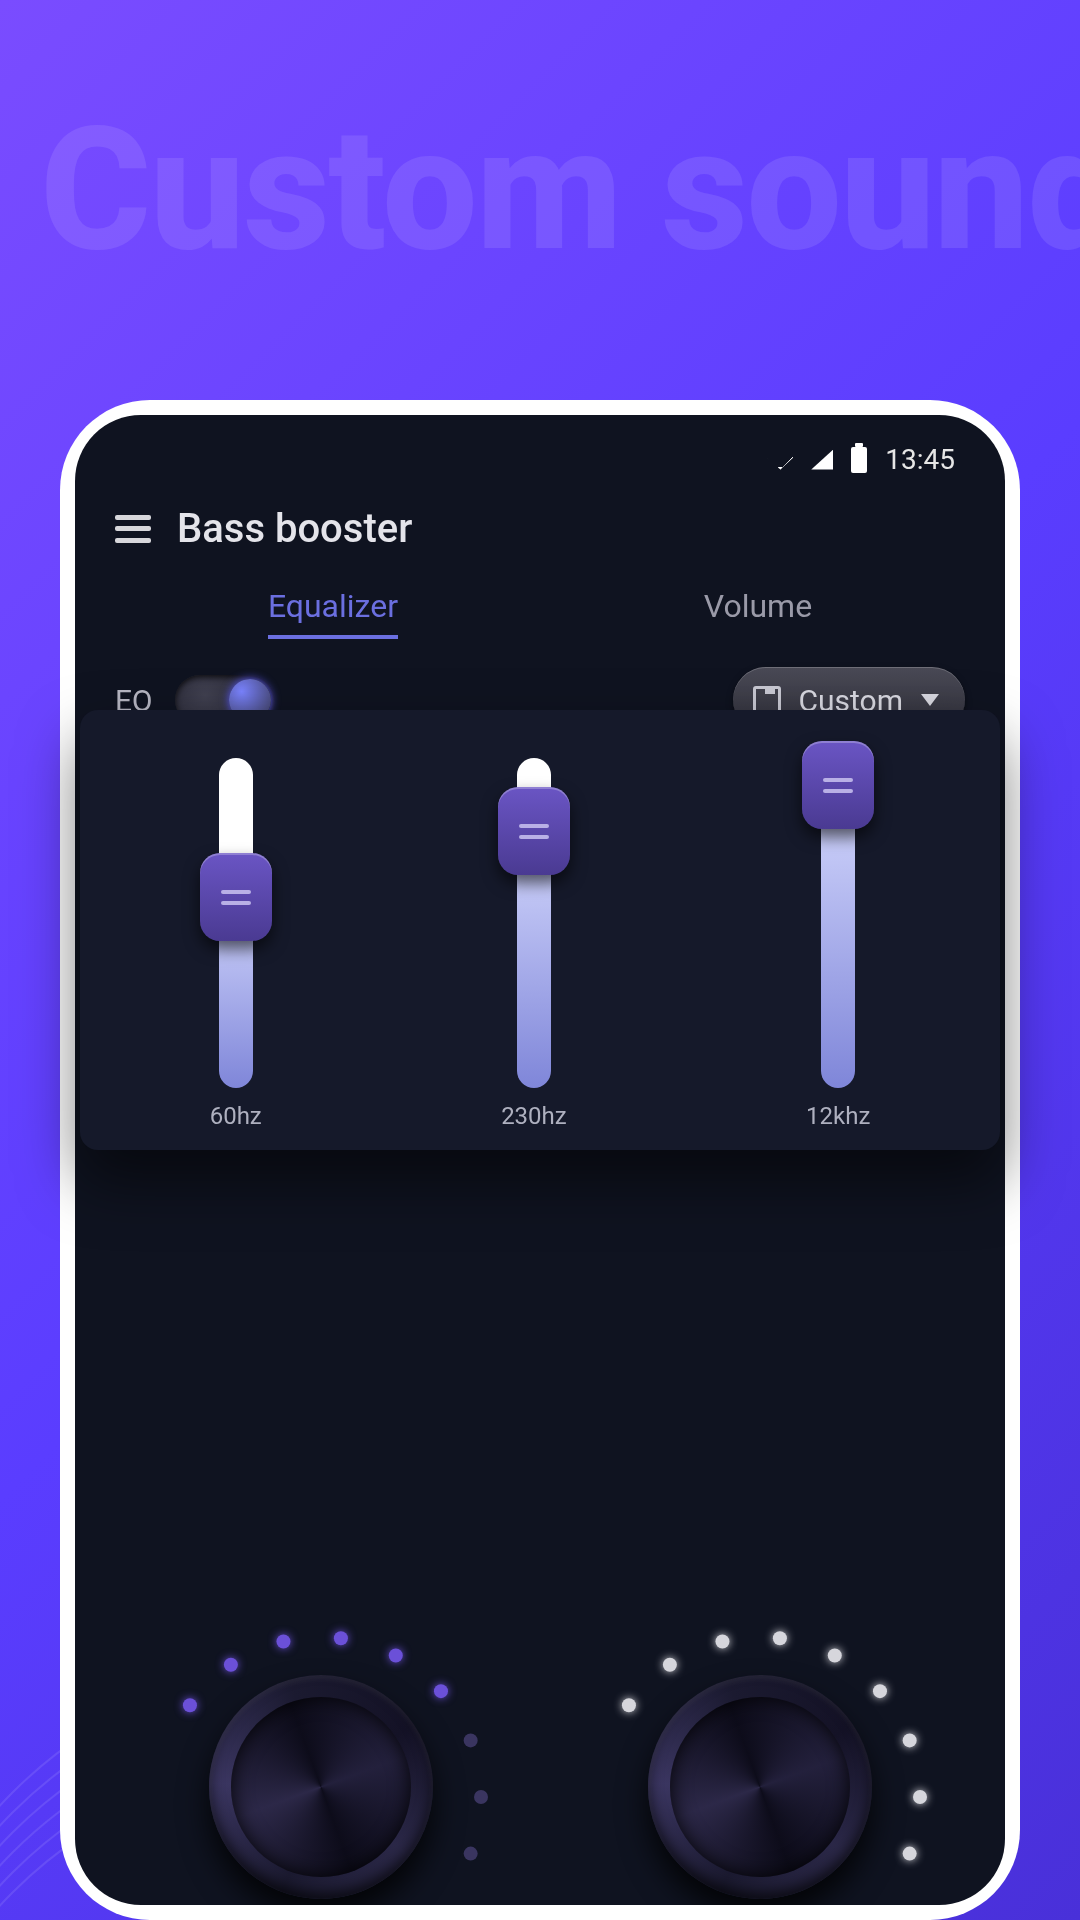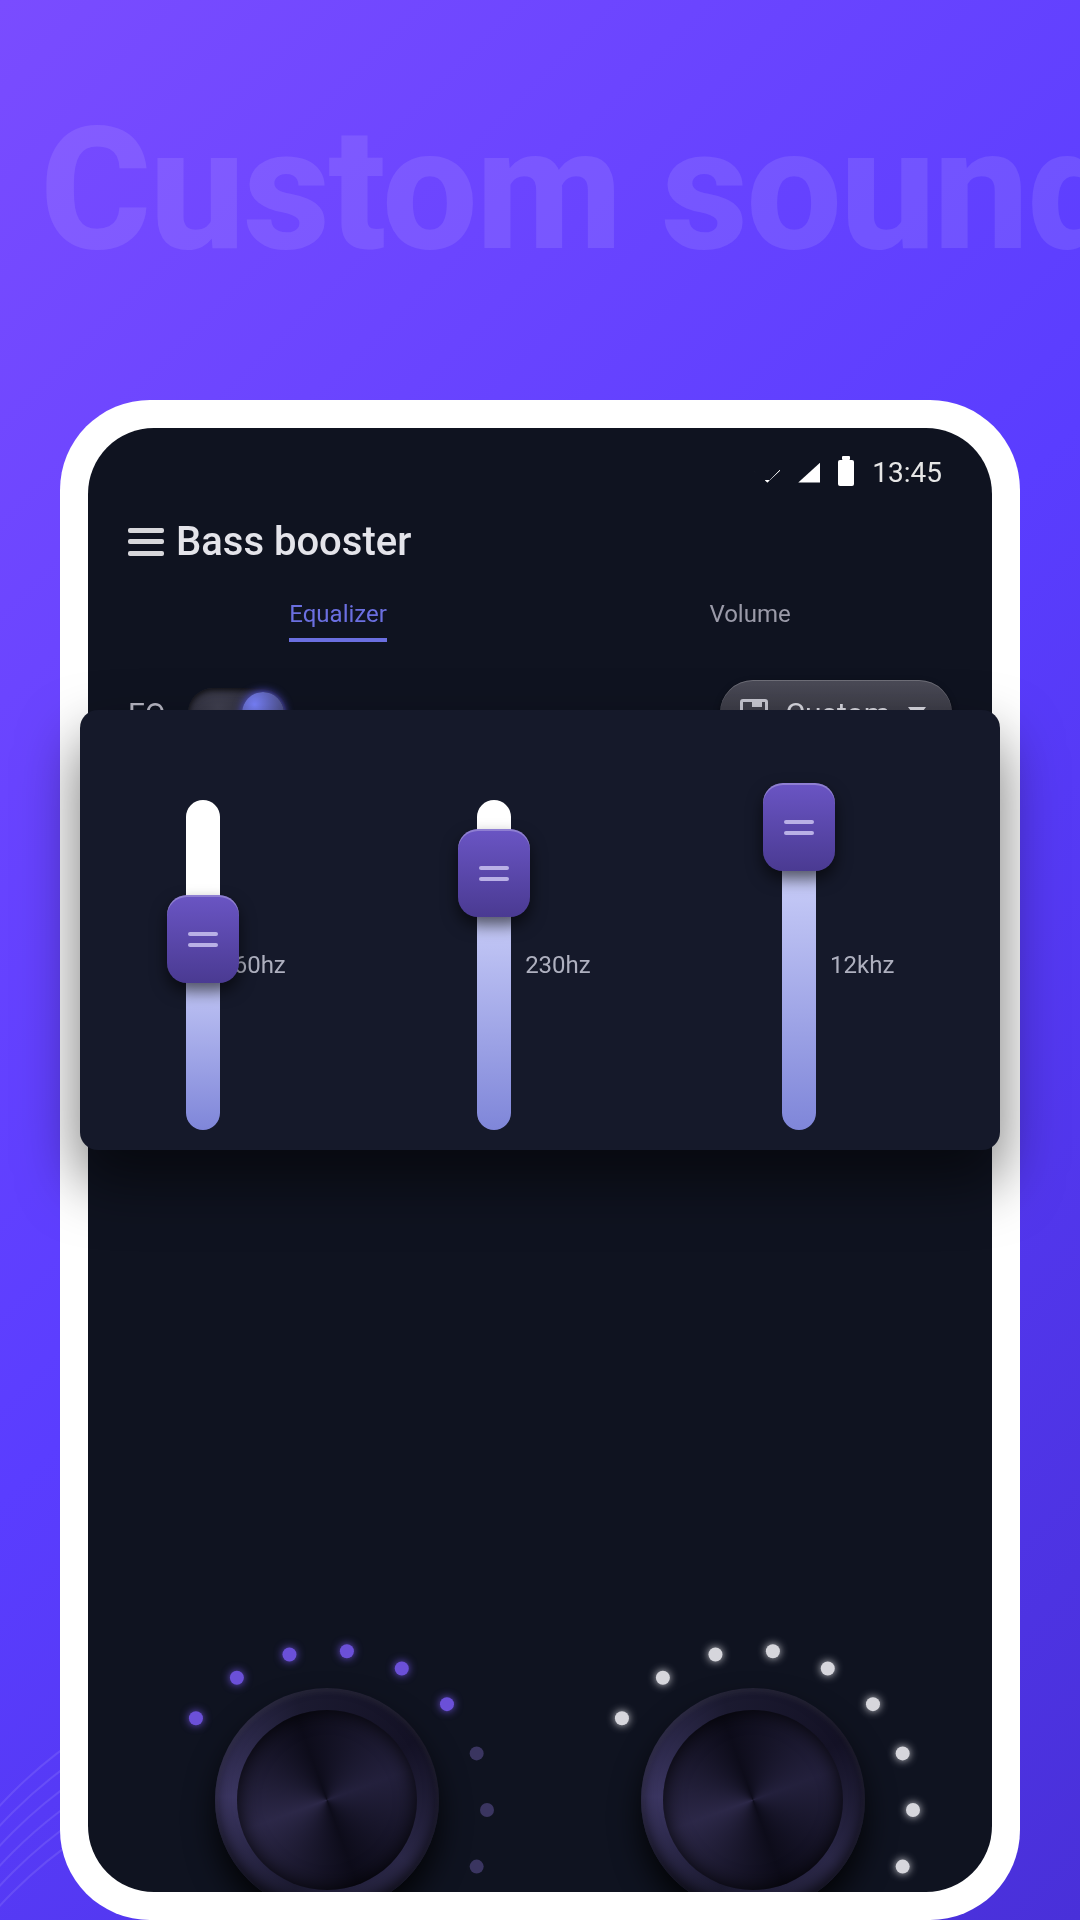--- a/index.html
+++ b/index.html
@@ -32,21 +32,21 @@
   white-space:nowrap; letter-spacing:-2px;
 }
 .hero-title {
   position:absolute; top:158px; left:0; right:0; text-align:center;
   font-size:88px; font-weight:800; color:#fff;
 }
 
 
 .phone {
   position:absolute; top:400px; left:60px; width:960px; height:1520px;
-  background:#fff; border-radius:90px; padding:28px;
+  background:#fff; border-radius:90px; padding:15px;
 }
 .screen {
   width:100%; height:100%; background:#0f1320; border-radius:66px;
   position:relative; color:#fff; overflow:hidden;
 }
 
 
 .status {
   position:absolute; top:28px; right:50px; display:flex; align-items:center; gap:18px;
 }
@@ -58,32 +58,32 @@
 }
 .signal { width:22px; height:20px; background:
   linear-gradient(#fff,#fff); clip-path:polygon(0 100%,100% 0,100% 100%);
 }
 .battery { width:16px; height:26px; background:#fff; border-radius:2px; position:relative; }
 .battery:before{content:"";position:absolute;top:-4px;left:4px;width:8px;height:4px;background:#fff;border-radius:1px;}
 .time { font-size:28px; color:#e6e6e6; }
 
 
 .appbar {
-  position:absolute; top:90px; left:40px; display:flex; align-items:center; gap:12px;
+  position:absolute; top:90px; left:40px; display:flex; align-items:center; gap:26px;
 }
 .menu-icon { width:36px; height:28px; display:flex; flex-direction:column; justify-content:space-between; }
 .menu-icon span { display:block; height:5px; background:#d7d7db; border-radius:2px; }
 .app-title { font-size:40px; color:#e4e4ea; font-weight:500; }
 
 
 .tabs {
   position:absolute; top:172px; left:0; right:0; display:flex; justify-content:space-around;
   padding:0 40px;
 }
-.tab { font-size:24px; color:#9a9aa8; padding-bottom:10px; }
+.tab { font-size:32px; color:#9a9aa8; padding-bottom:10px; }
 .tab.active { color:#6b6fe0; border-bottom:4px solid #6b6fe0; }
 
 
 .eqrow {
   position:absolute; top:252px; left:40px; right:40px; display:flex; align-items:center;
   justify-content:space-between;
 }
 .eq-left { display:flex; align-items:center; gap:22px; }
 .eq-label { font-size:30px; color:#b6b6c2; }
 .toggle {
@@ -108,21 +108,21 @@
 .dropdown-arrow { width:0;height:0;border-left:9px solid transparent;border-right:9px solid transparent;border-top:12px solid #d8d8e0; }
 
 
 .eq-card {
   position:absolute; top:710px; left:80px; width:920px; height:440px;
   background:#15192a; border-radius:18px;
   box-shadow:0 30px 60px rgba(0,0,0,.55);
   display:flex; justify-content:space-around; align-items:flex-end;
   padding:0 10px 20px;
 }
-.band { display:flex; flex-direction:row; align-items:center; gap:14px; }
+.band { display:flex; flex-direction:column; align-items:center; gap:14px; }
 .track {
   width:34px; height:330px; border-radius:17px; background:#101320;
   position:relative; overflow:visible;
 }
 .track .fill {
   position:absolute; bottom:0; left:0; right:0;
   background:linear-gradient(#d9ddff,#7f86d9);
   border-radius:17px;
 }
 .track .cap {

